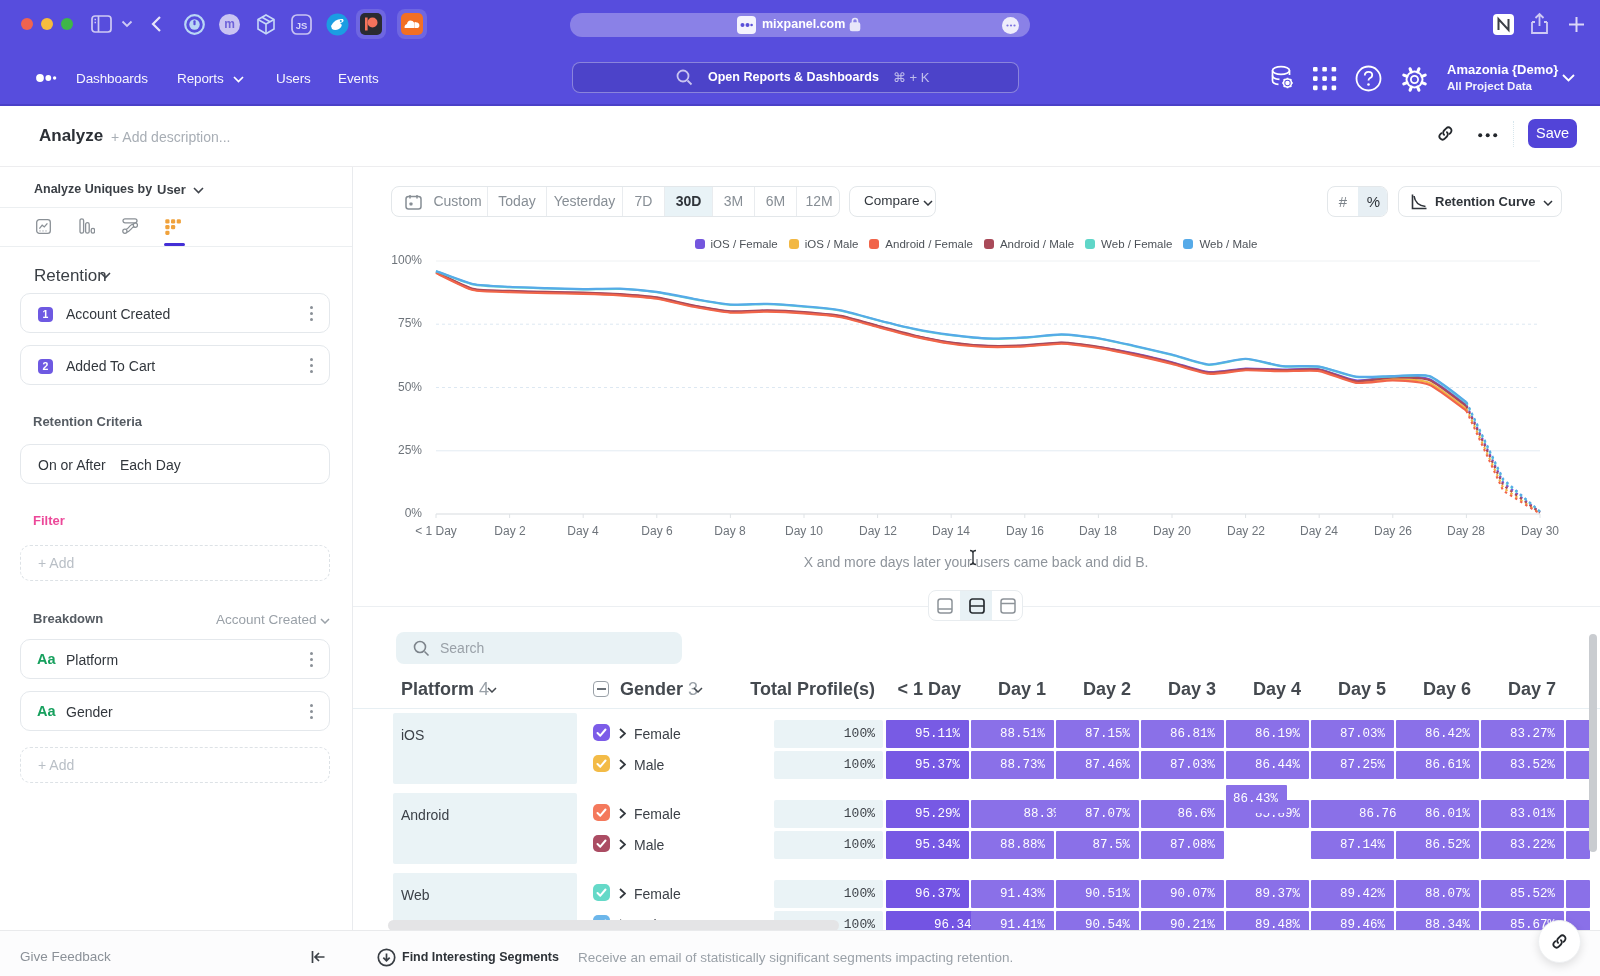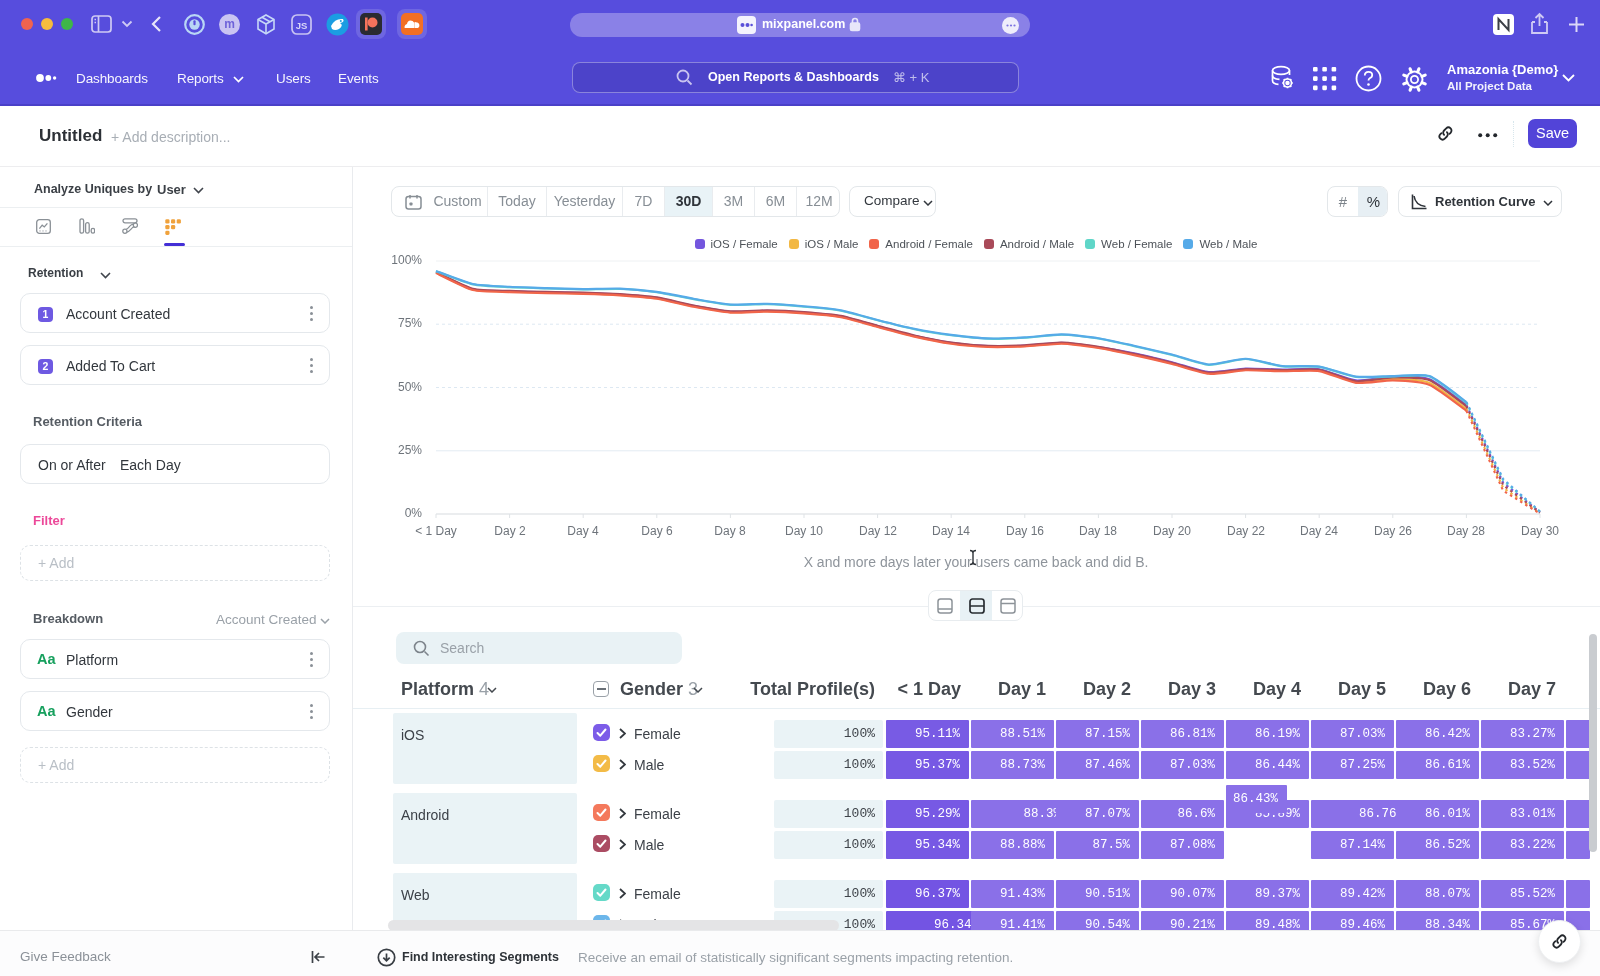--- a/index.html
+++ b/index.html
@@ -177,21 +177,21 @@
       </g>
     </svg>
   <div class="abs" style="left:1447px;top:62px;font-size:13px;font-weight:bold;color:#fff">Amazonia {Demo}</div>
   <div class="abs" style="left:1447px;top:80px;font-size:11.5px;font-weight:bold;color:rgba(255,255,255,.92)">All Project Data</div>
   <svg class="abs" style="left:1562px;top:74px" width="13" height="8" viewBox="0 0 13 8" fill="none" stroke="#fff" stroke-width="1.8">
       <path d="M1 1 L6.5 6.5 L12 1"></path>
     </svg>
 </div>
 
 <div class="titlebar"></div>
-<div class="abs" style="left:39px;top:126px;font-size:17px;font-weight:bold;color:#2c3036">Untitled</div>
+<div class="abs" style="left:39px;top:126px;font-size:17px;font-weight:bold;color:#2c3036">Analyze</div>
 <div class="abs" style="left:111px;top:129px;font-size:14px;color:#a8aeb5">+ Add description...</div>
 <svg class="abs" style="left:1437px;top:125px" width="17" height="17" viewBox="0 0 17 17" fill="none" stroke="#23272c" stroke-width="1.8" stroke-linecap="round">
     <path d="M7.1 9.9 a3.1 3.1 0 0 1 0-4.4 l2.1-2.1 a3.1 3.1 0 0 1 4.4 4.4 l-1.1 1.1"></path>
     <path d="M9.9 7.1 a3.1 3.1 0 0 1 0 4.4 l-2.1 2.1 a3.1 3.1 0 0 1-4.4-4.4 l1.1-1.1"></path>
   </svg>
 <svg class="abs" style="left:1478px;top:133px" width="20" height="5" viewBox="0 0 20 5">
     <circle cx="2.2" cy="2.2" r="2" fill="#23272c"></circle>
     <circle cx="9.7" cy="2.2" r="2" fill="#23272c"></circle>
     <circle cx="17.2" cy="2.2" r="2" fill="#23272c"></circle>
   </svg>
@@ -230,21 +230,21 @@
       <rect x="0.3" y="0.3" width="4.2" height="4.2" rx="1.3"></rect>
       <rect x="6" y="0.3" width="4.2" height="4.2" rx="1.3"></rect>
       <rect x="11.7" y="0.3" width="4.2" height="4.2" rx="1.3"></rect>
       <rect x="0.3" y="6" width="4.2" height="4.2" rx="1.3"></rect>
       <rect x="6" y="6" width="4.2" height="4.2" rx="1.3"></rect>
       <rect x="0.3" y="11.7" width="4.2" height="4.2" rx="1.3"></rect>
     </svg>
   <div class="abs" style="left:164px;top:242.5px;width:20.5px;height:3.4px;border-radius:2px;background:#432fd6"></div>
   <div class="abs" style="left:0;top:245.5px;width:352px;height:1px;background:#eceff1"></div>
   
-  <div class="abs" style="left:28px;top:266px;font-size:12px;font-weight:bold;color:#3a3f45">Retention</div>
+  <div class="abs" style="left:34px;top:266px;font-size:17px;font-weight:normal;color:#3a3f45">Retention</div>
   <svg class="abs" style="left:100px;top:272px" width="11" height="7" viewBox="0 0 11 7" fill="none" stroke="#40454c" stroke-width="1.6">
       <path d="M1 1 L5.5 5.5 L10 1"></path>
     </svg>
   <div class="card" style="top:293px">
       <div class="chip">1</div>
       <div class="ctext">Account Created</div>
       <div class="vdots">
         <i></i>
         <i></i>
         <i></i>

